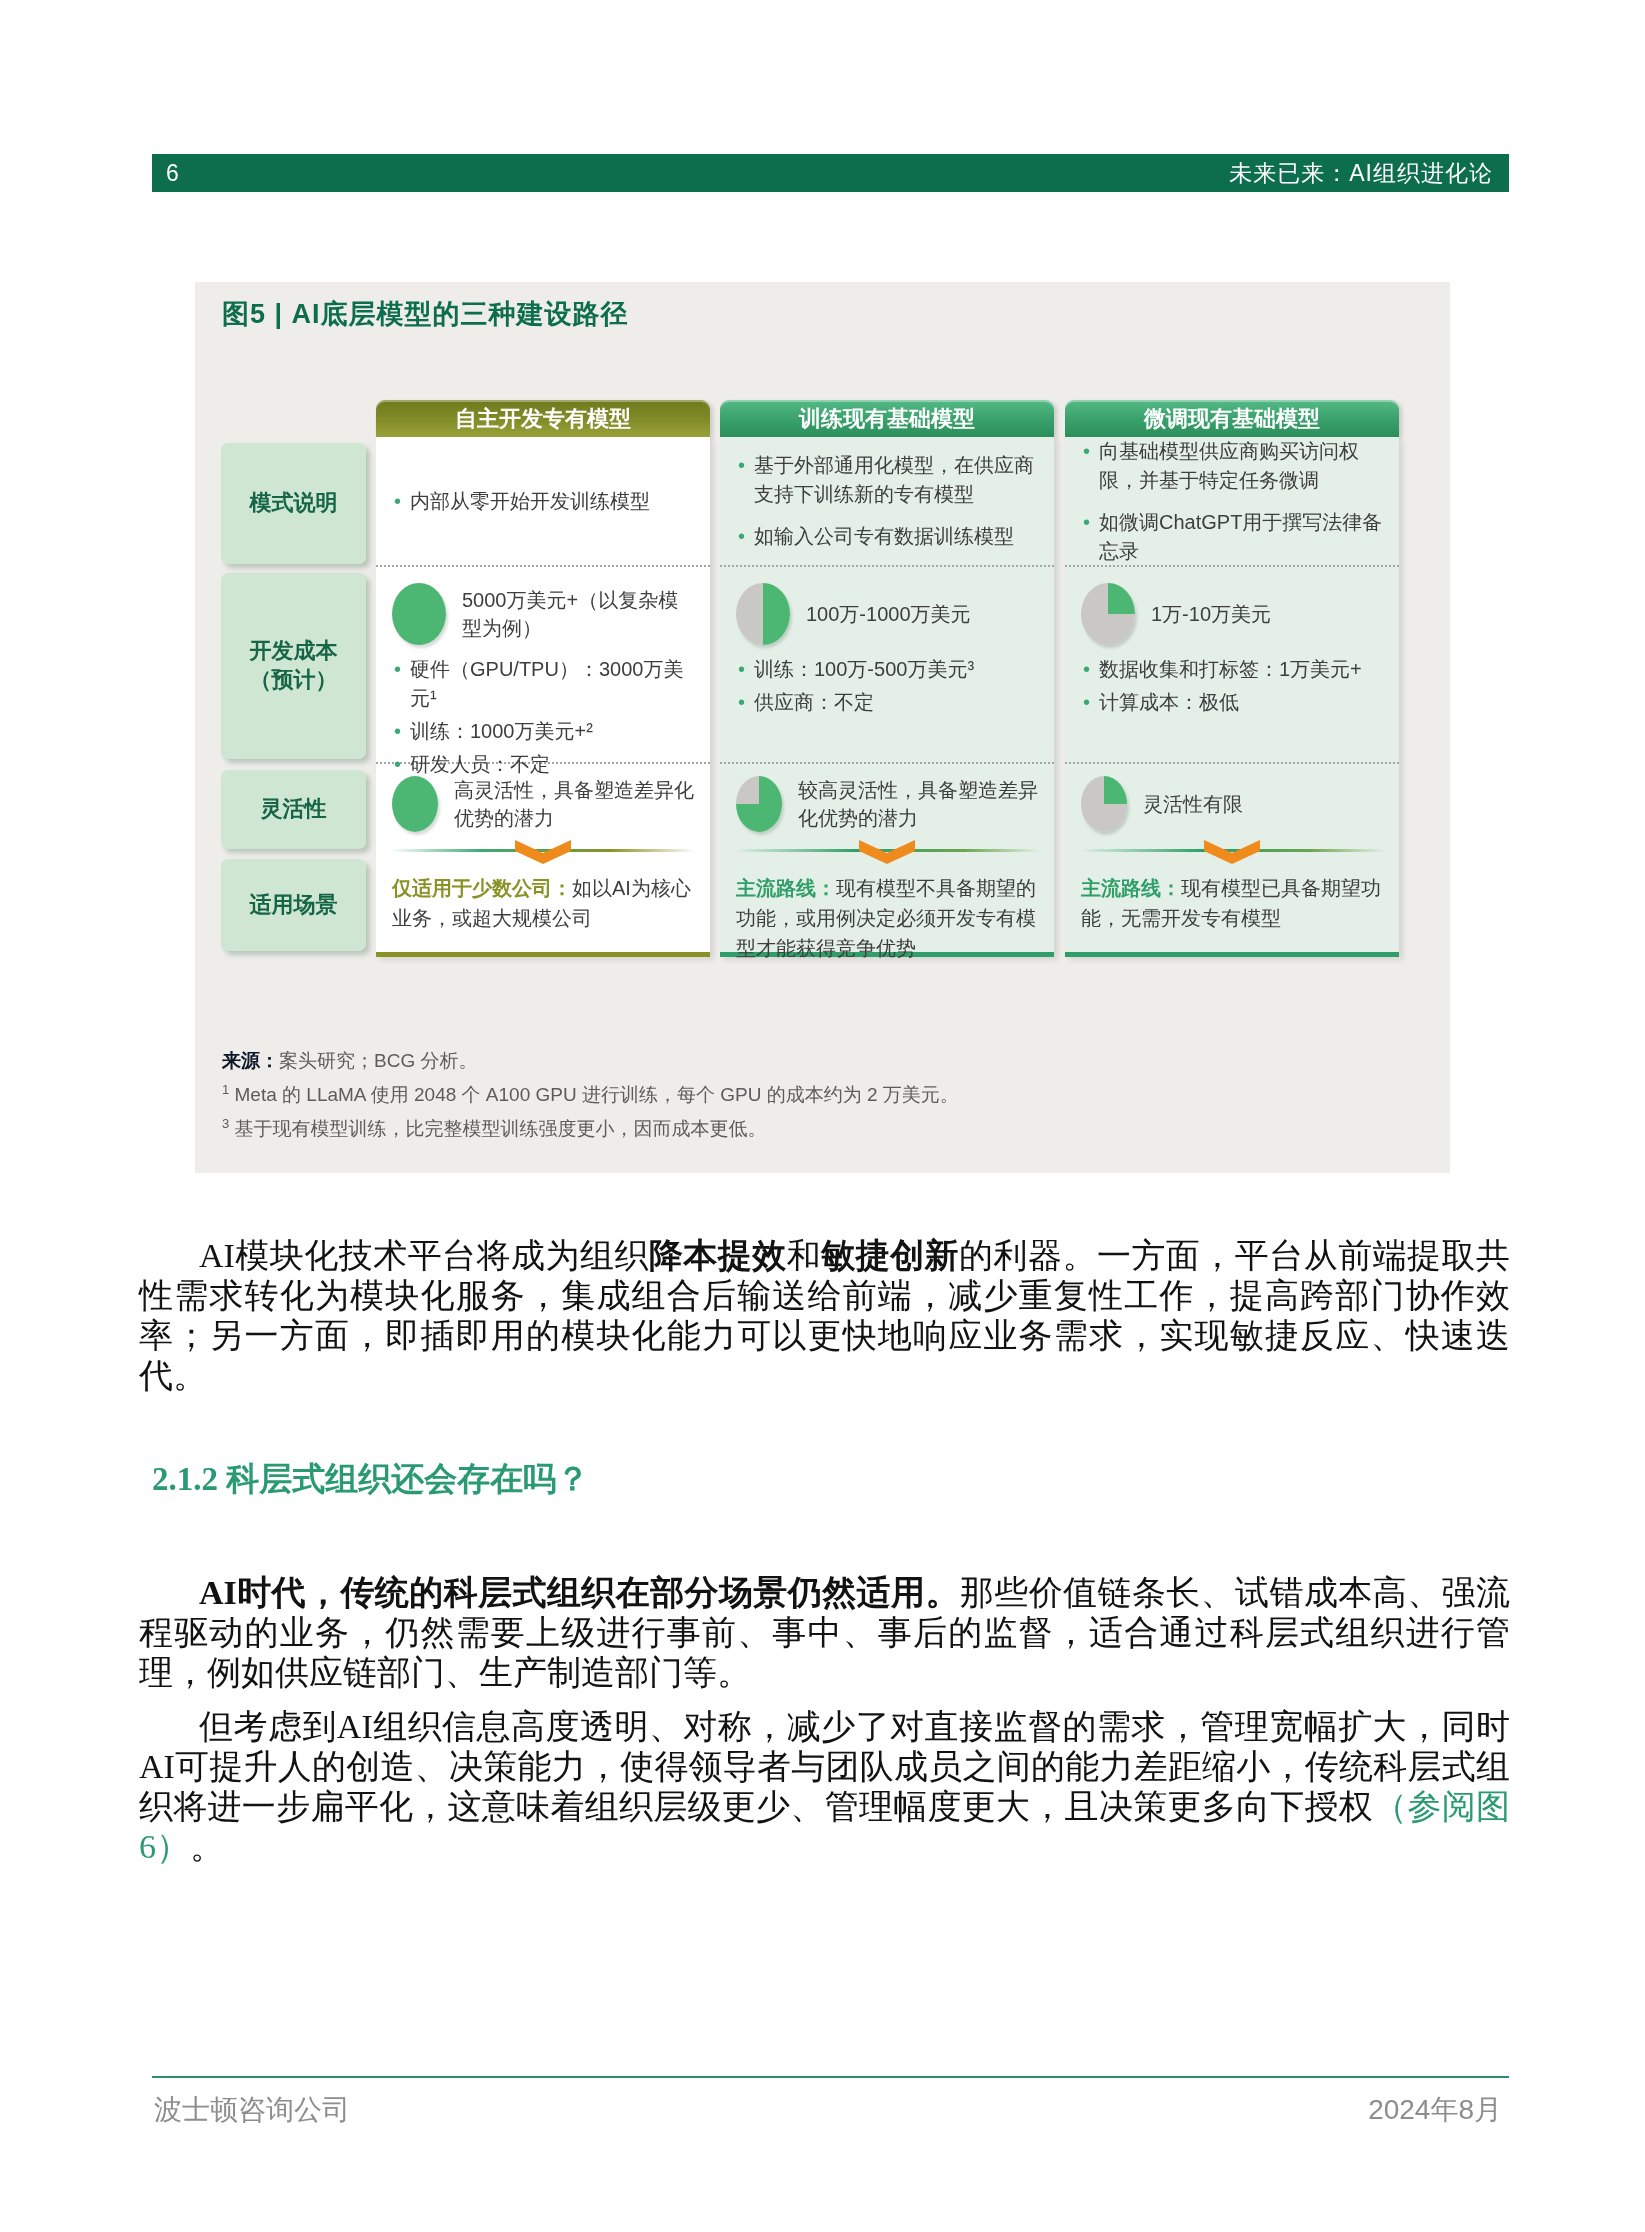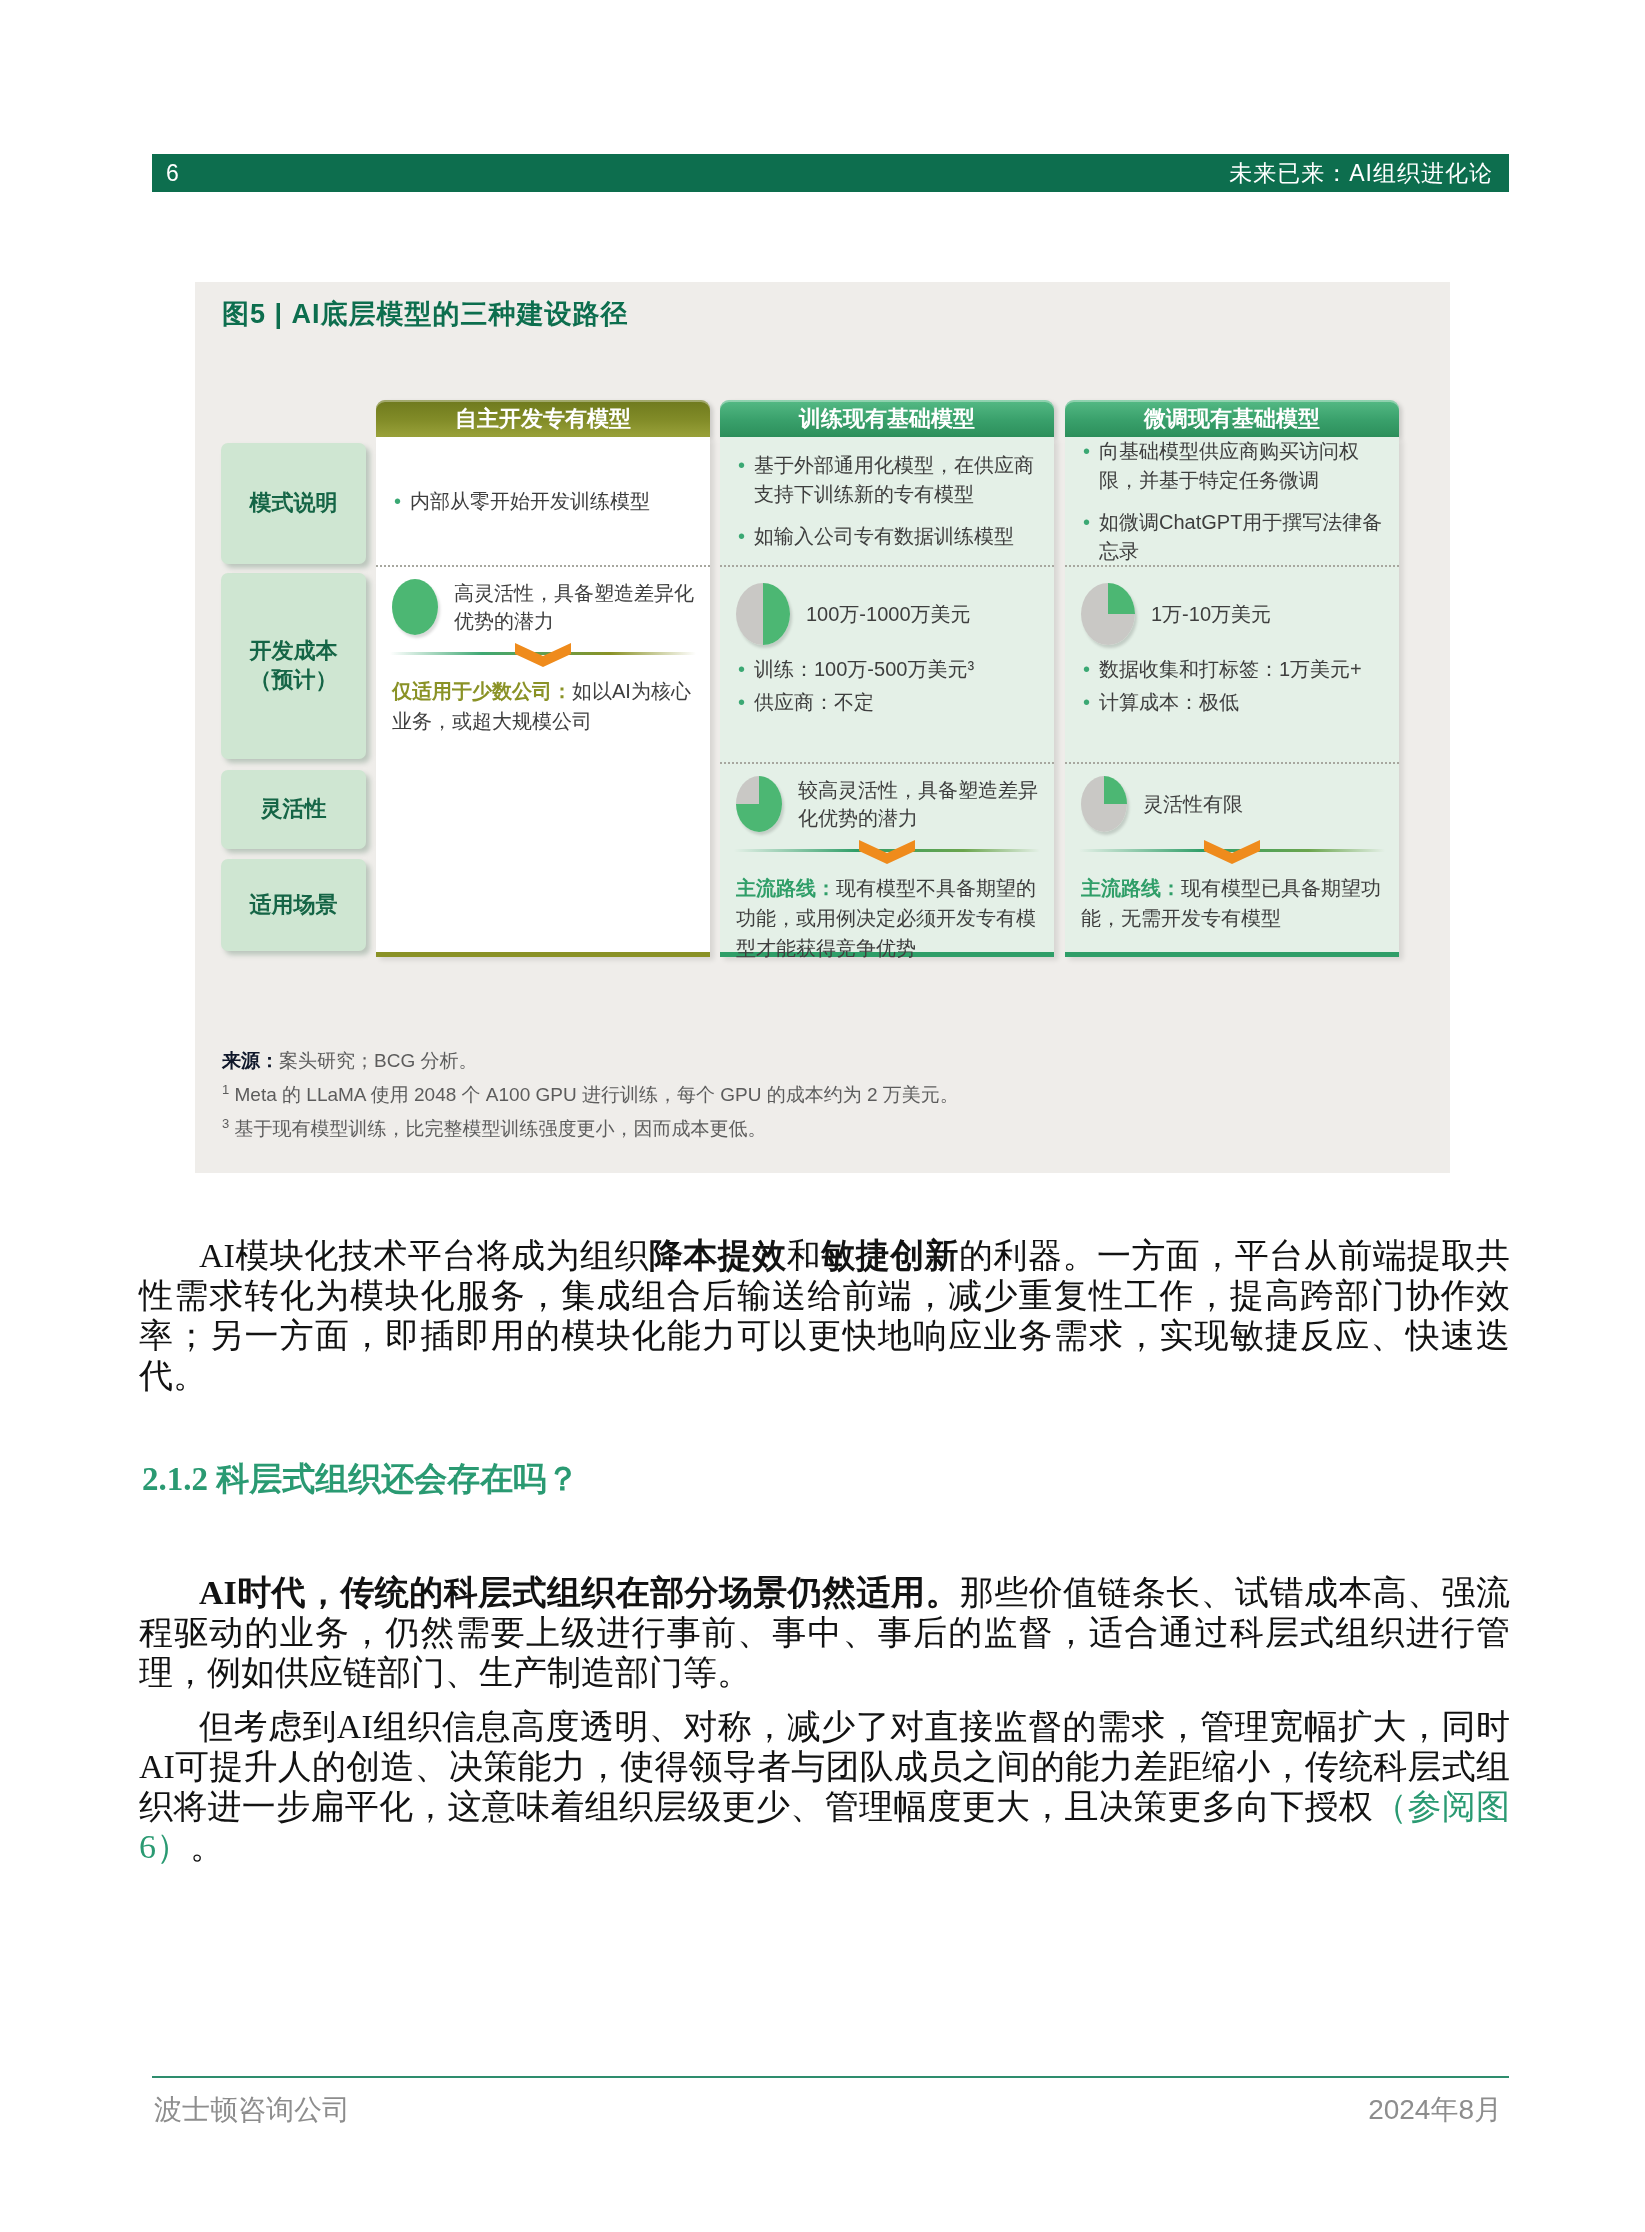--- a/index.html
+++ b/index.html
@@ -72,21 +72,21 @@
   .fig-notes .src-label { font-weight:bold; color:#0f172a; }
   .fig-notes sup { font-size:13px; }
 
   
   .para { position:absolute; left:139px; width:1371px; margin:0;
           font-family:"Liberation Serif", serif; font-size:34px; line-height:40px;
           color:#121212; text-align:justify; text-indent:60px; }
   .p1 { top:1236px; } .p2 { top:1537px;margin-top:36px; } .p3 { top:1707px; }
   .bold-seg { font-weight:bold; }
   .green-seg { color:#2a9a72; }
-  .section-heading { position:absolute; left:142px; top:1457px; margin:0;
+  .section-heading { position:absolute; left:152px; top:1457px; margin:0;
                      font-family:"Liberation Serif", serif; font-size:33px; font-weight:bold;
                      color:#2a9a72; }
 
   
   .footer-rule { position:absolute; left:152px; top:2076px; width:1357px; height:2px; background:#2e8d6d; }
   .footer-row { position:absolute; left:154px; top:2091px; width:1348px; display:flex;
                 justify-content:space-between; font-size:28px; color:#8d8d8d; }
 </style>
 </head>
 <body>
@@ -117,20 +117,29 @@
       <span>适用场景</span>
 
     </div>
 
     <div class="col col1 c-olive">
       <div class="col-header">自主开发专有模型</div>
       <div class="col-body">
         <div class="sec-mode">
           <div class="bullet">内部从零开始开发训练模型</div>
         </div>
+        <div class="sec-cost">
+          <div class="pie-row">
+            <div class="pie" style="background: conic-gradient(rgb(76, 183, 115) 0deg, rgb(76, 183, 115) 100%, rgb(201, 200, 197) 100%, rgb(201, 200, 197) 100%);"></div>
+            <div class="pie-label">5000万美元+（以复杂模型为例）</div>
+          </div>
+          <div class="bullet">硬件（GPU/TPU）：3000万美元¹</div>
+          <div class="bullet">训练：1000万美元+²</div>
+          <div class="bullet">研发人员：不定</div>
+        </div>
         <div class="sec-flex">
           <div class="pie-row">
             <div class="pie pie-sm" style="background: conic-gradient(rgb(76, 183, 115) 0deg, rgb(76, 183, 115) 100%, rgb(201, 200, 197) 100%, rgb(201, 200, 197) 100%);"></div>
             <div class="pie-label">高灵活性，具备塑造差异化优势的潜力</div>
           </div>
         </div>
         <div class="divider">
           <div class="dline"></div>
           <svg class="chev" width="56" height="24" viewBox="0 0 56 24">
             <polygon points="0,0 28,13 56,0 56,11 28,24 0,11" fill="#ef8b1c"></polygon>

